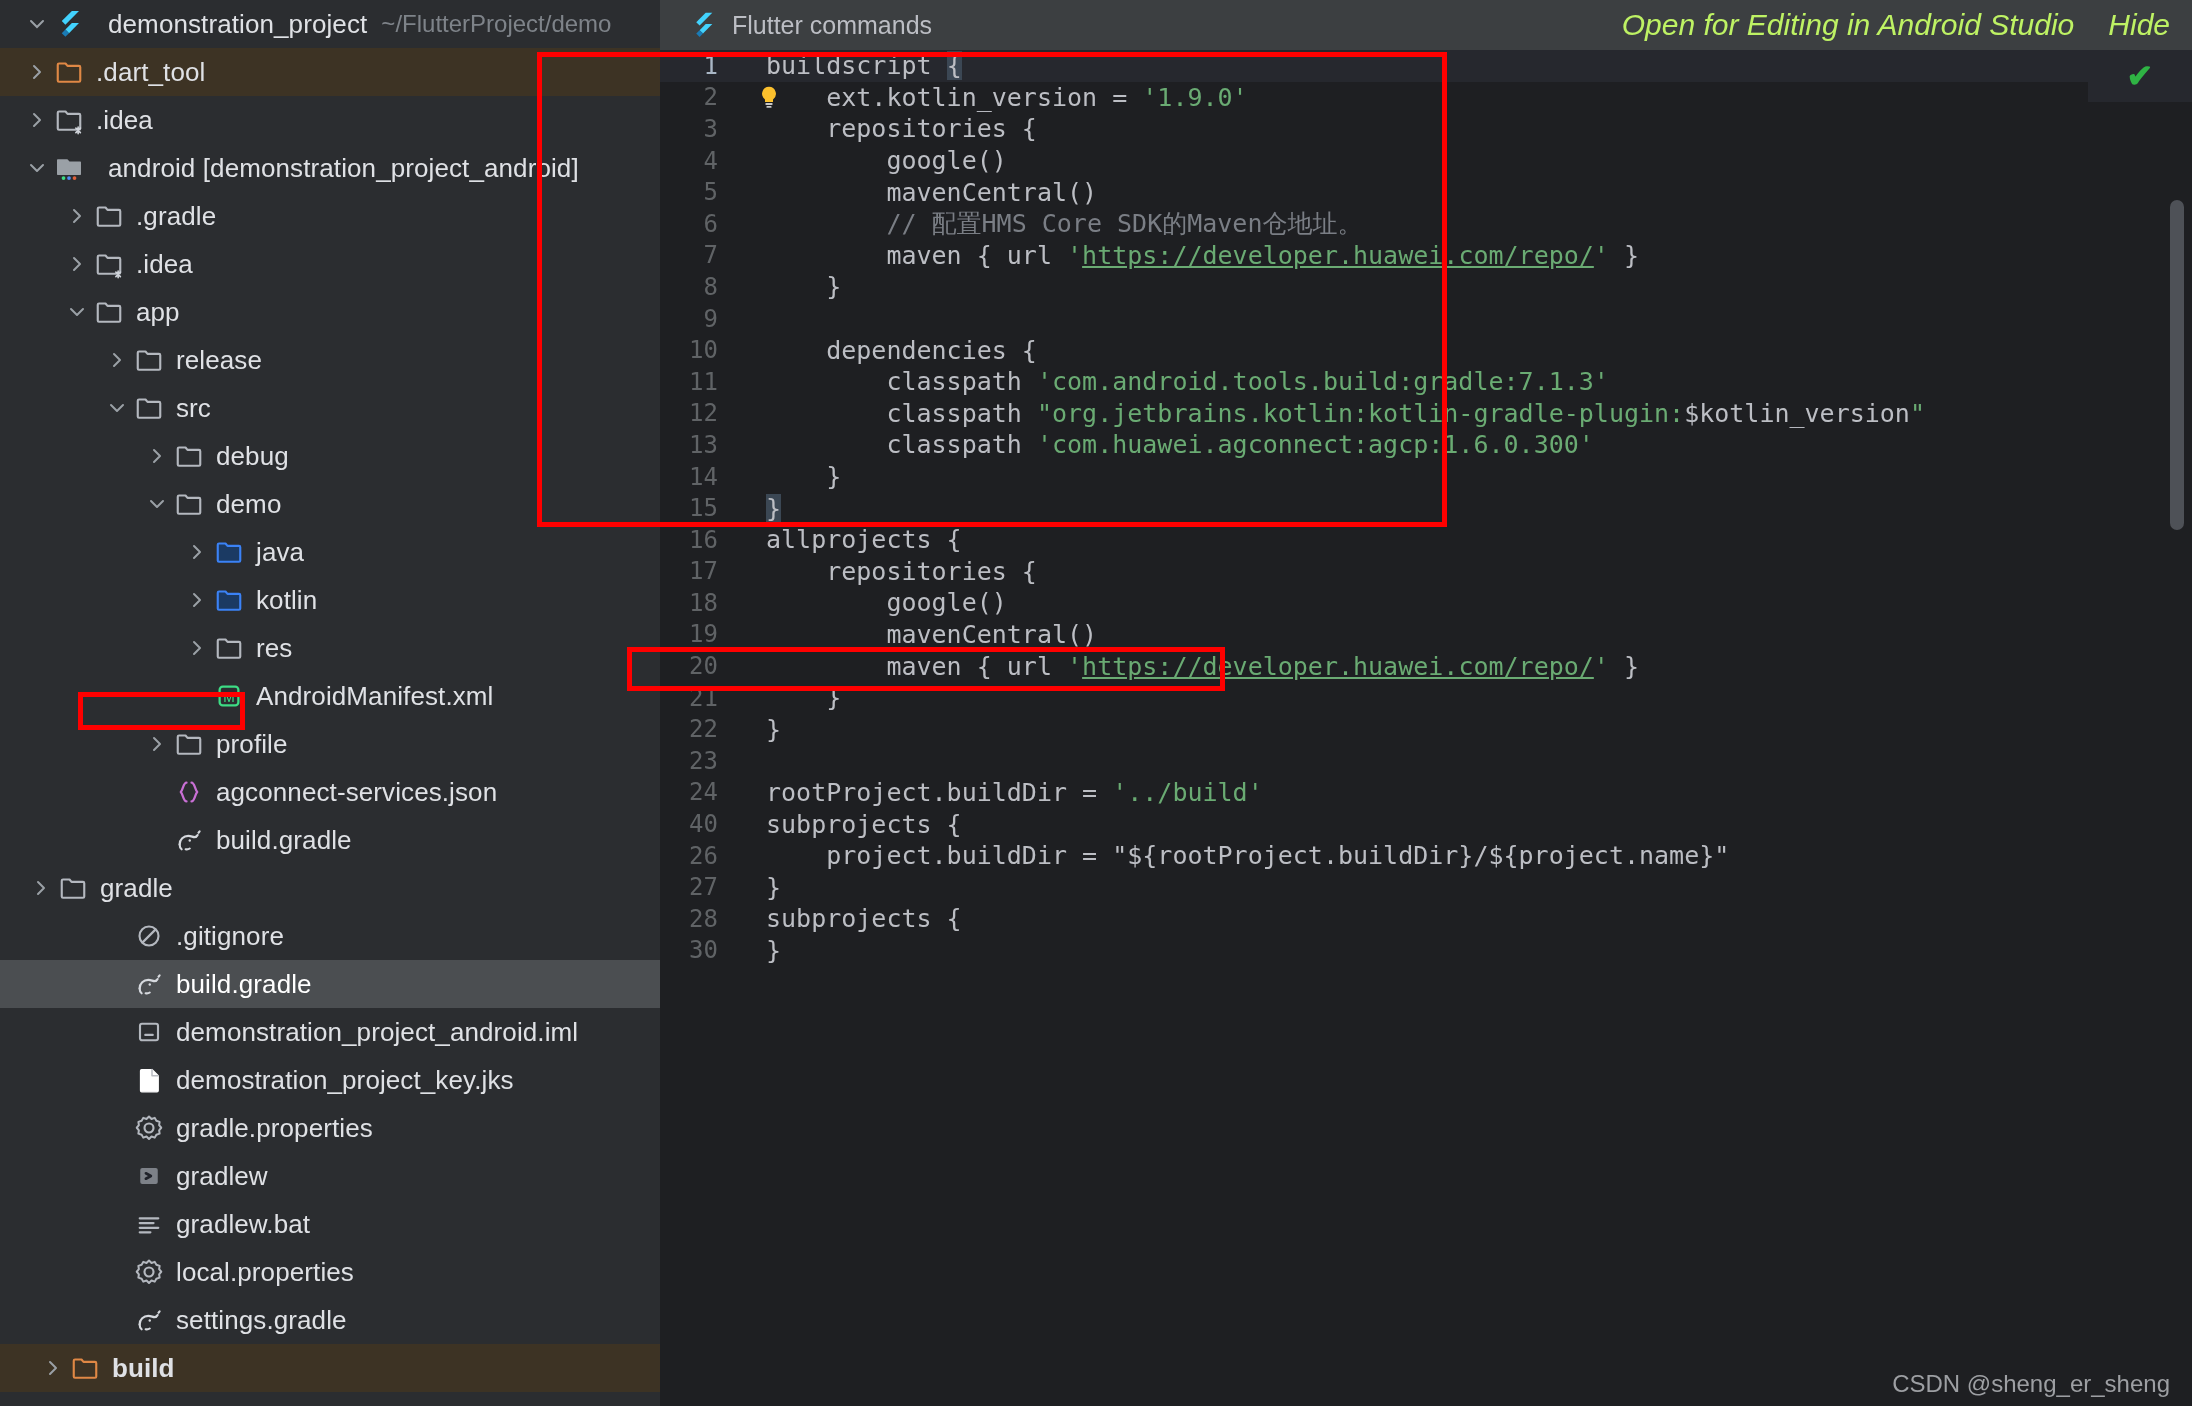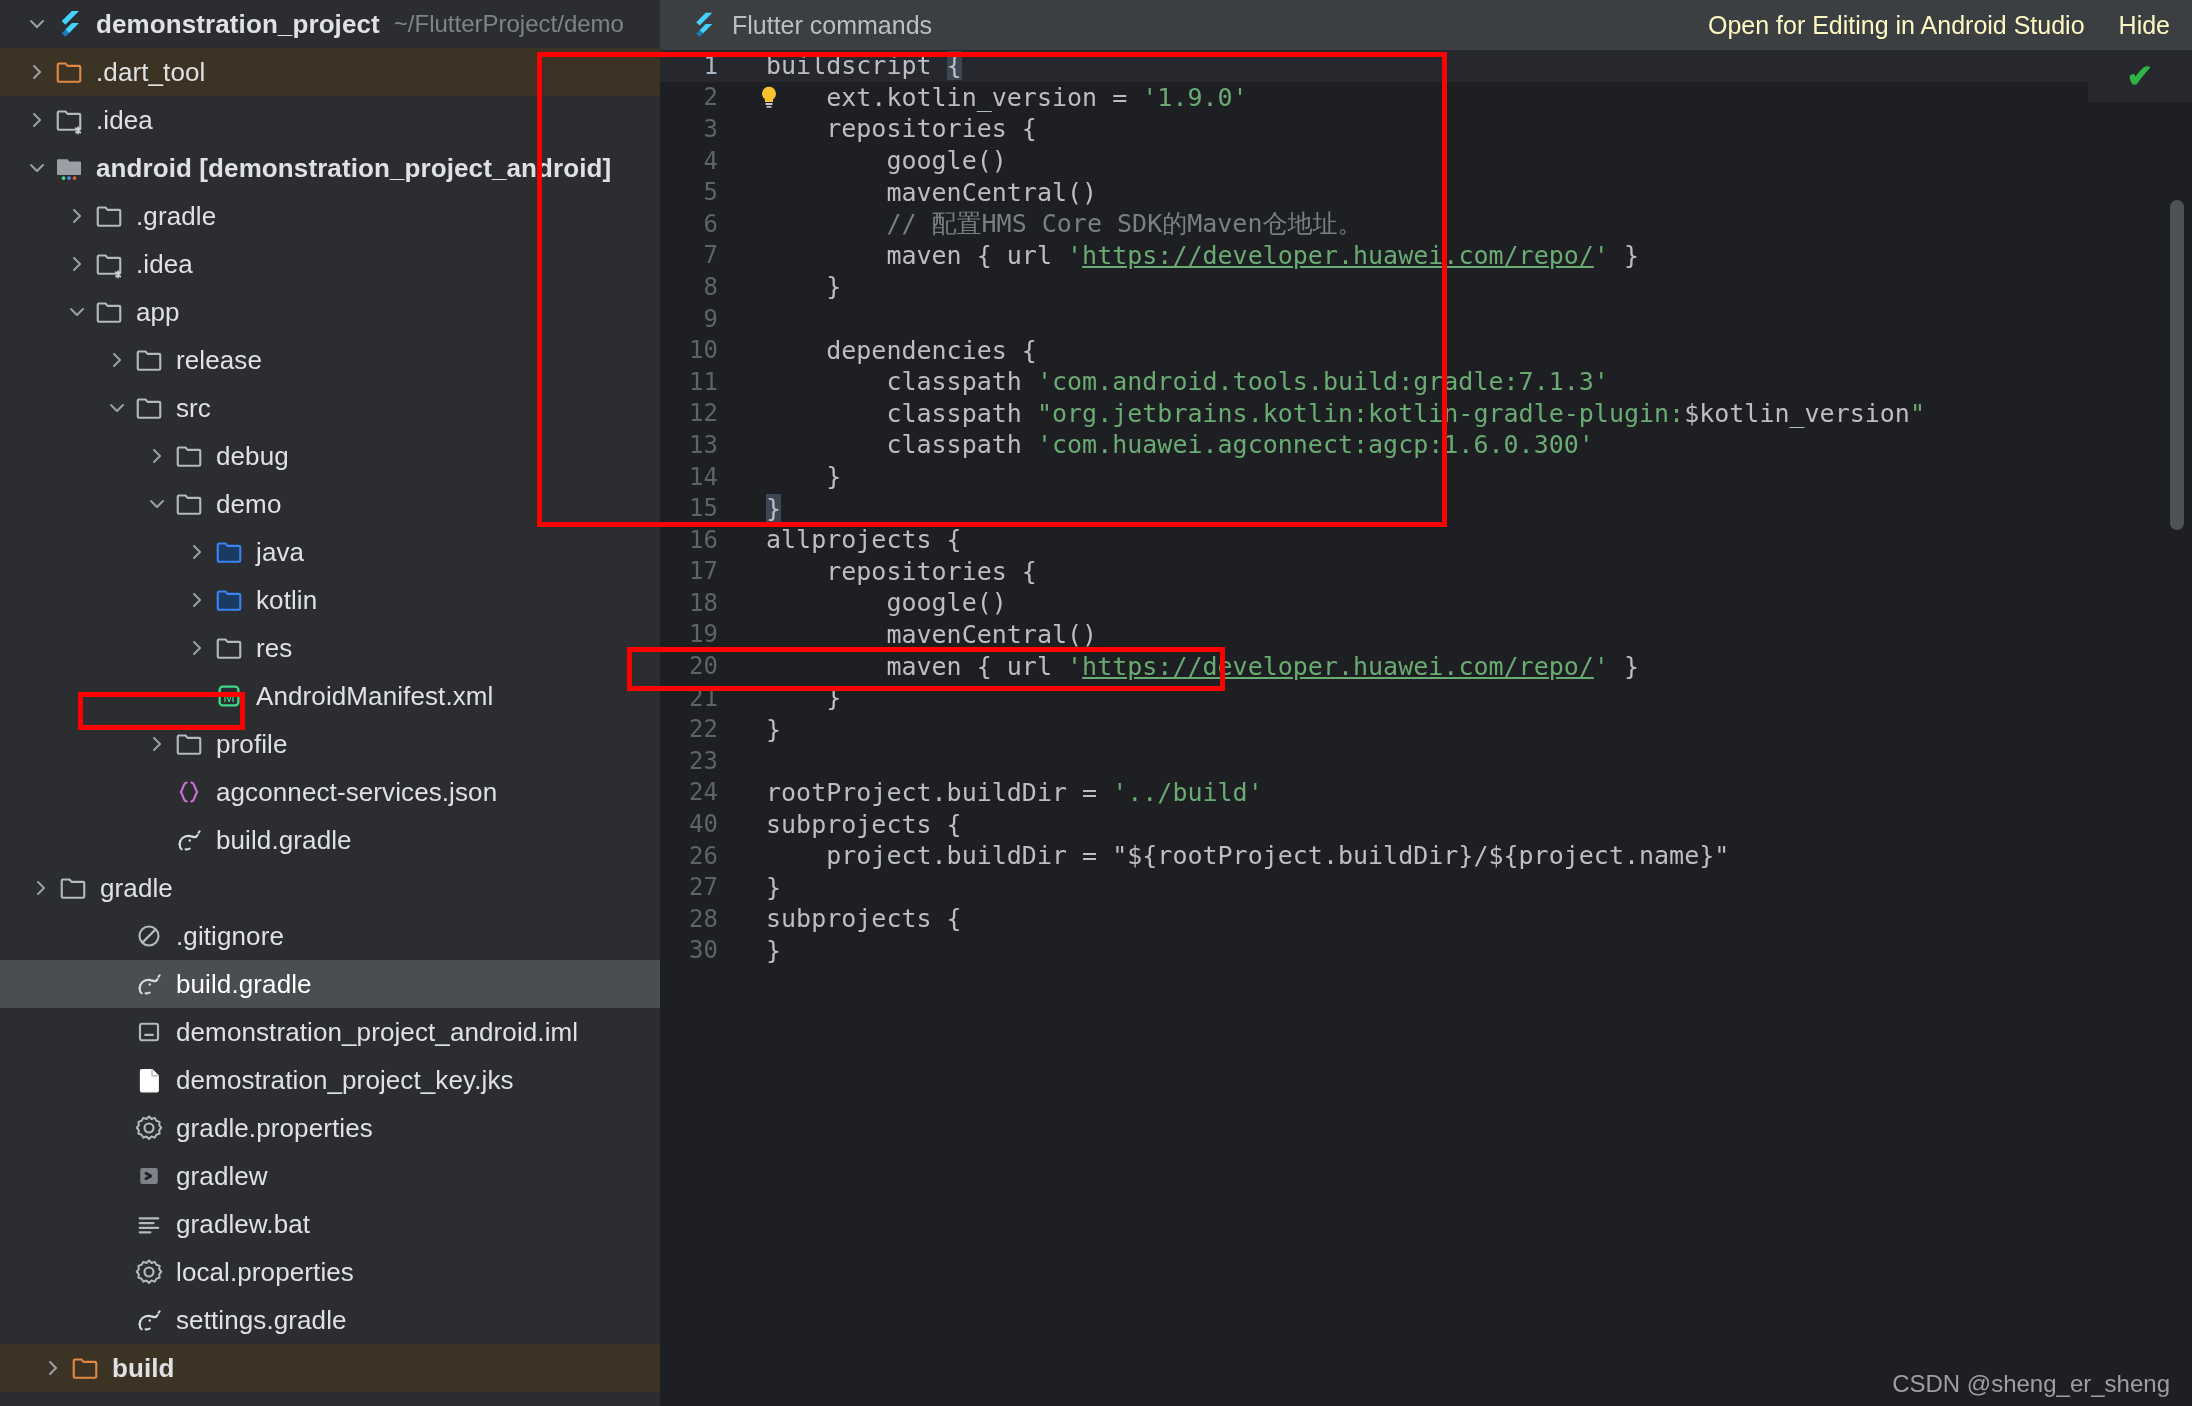--- a/index.html
+++ b/index.html
@@ -37,40 +37,40 @@
     color: #9aa0a6; font-size: 22px; line-height: 1;
   }
   .chev.blank { visibility: hidden; }
   .chev svg { display:block; }
   .ico {
     width: 34px; min-width: 34px; height: 34px;
     margin-right: 10px;
     display: inline-flex; align-items: center; justify-content: center;
   }
   .rowtext { font-size: 26px; letter-spacing: 0.1px; }
-  .rowtext.bold { font-weight: bold; }
+  .rowtext.bold { font-weight: normal; margin-left: 12px; }
   .pathhint { color: #7e8389; font-size: 24px; margin-left: 14px; font-weight: normal; }
 
   
   #right {
     width: 1532px; height: 1252px;
     position: relative;
     background: #1e1f22;
     flex: 0 0 1532px;
   }
   #toolbar {
     height: 50px; background: #3c3f41;
     display: flex; align-items: center;
     padding: 0 22px 0 26px;
     position: relative;
   }
   #toolbar .tb-left { display: flex; align-items: center; gap: 12px; }
   #toolbar .tb-title { color: #bcbec4; font-size: 25px; }
   #toolbar .tb-right { margin-left: auto; display: flex; align-items: center; gap: 34px; }
-  .tb-link { color: #fef9c3; font-size: 25px; cursor: pointer; }
+  .tb-link { color: #bef264; font-size: 30px; cursor: pointer; font-style: italic; }
 
   
   #editorwrap {
     position: absolute; left: 0; top: 50px;
     width: 1532px; height: 1356px;
     background: #1e1f22;
     overflow: hidden;
   }
   .eline {
     position: relative;

